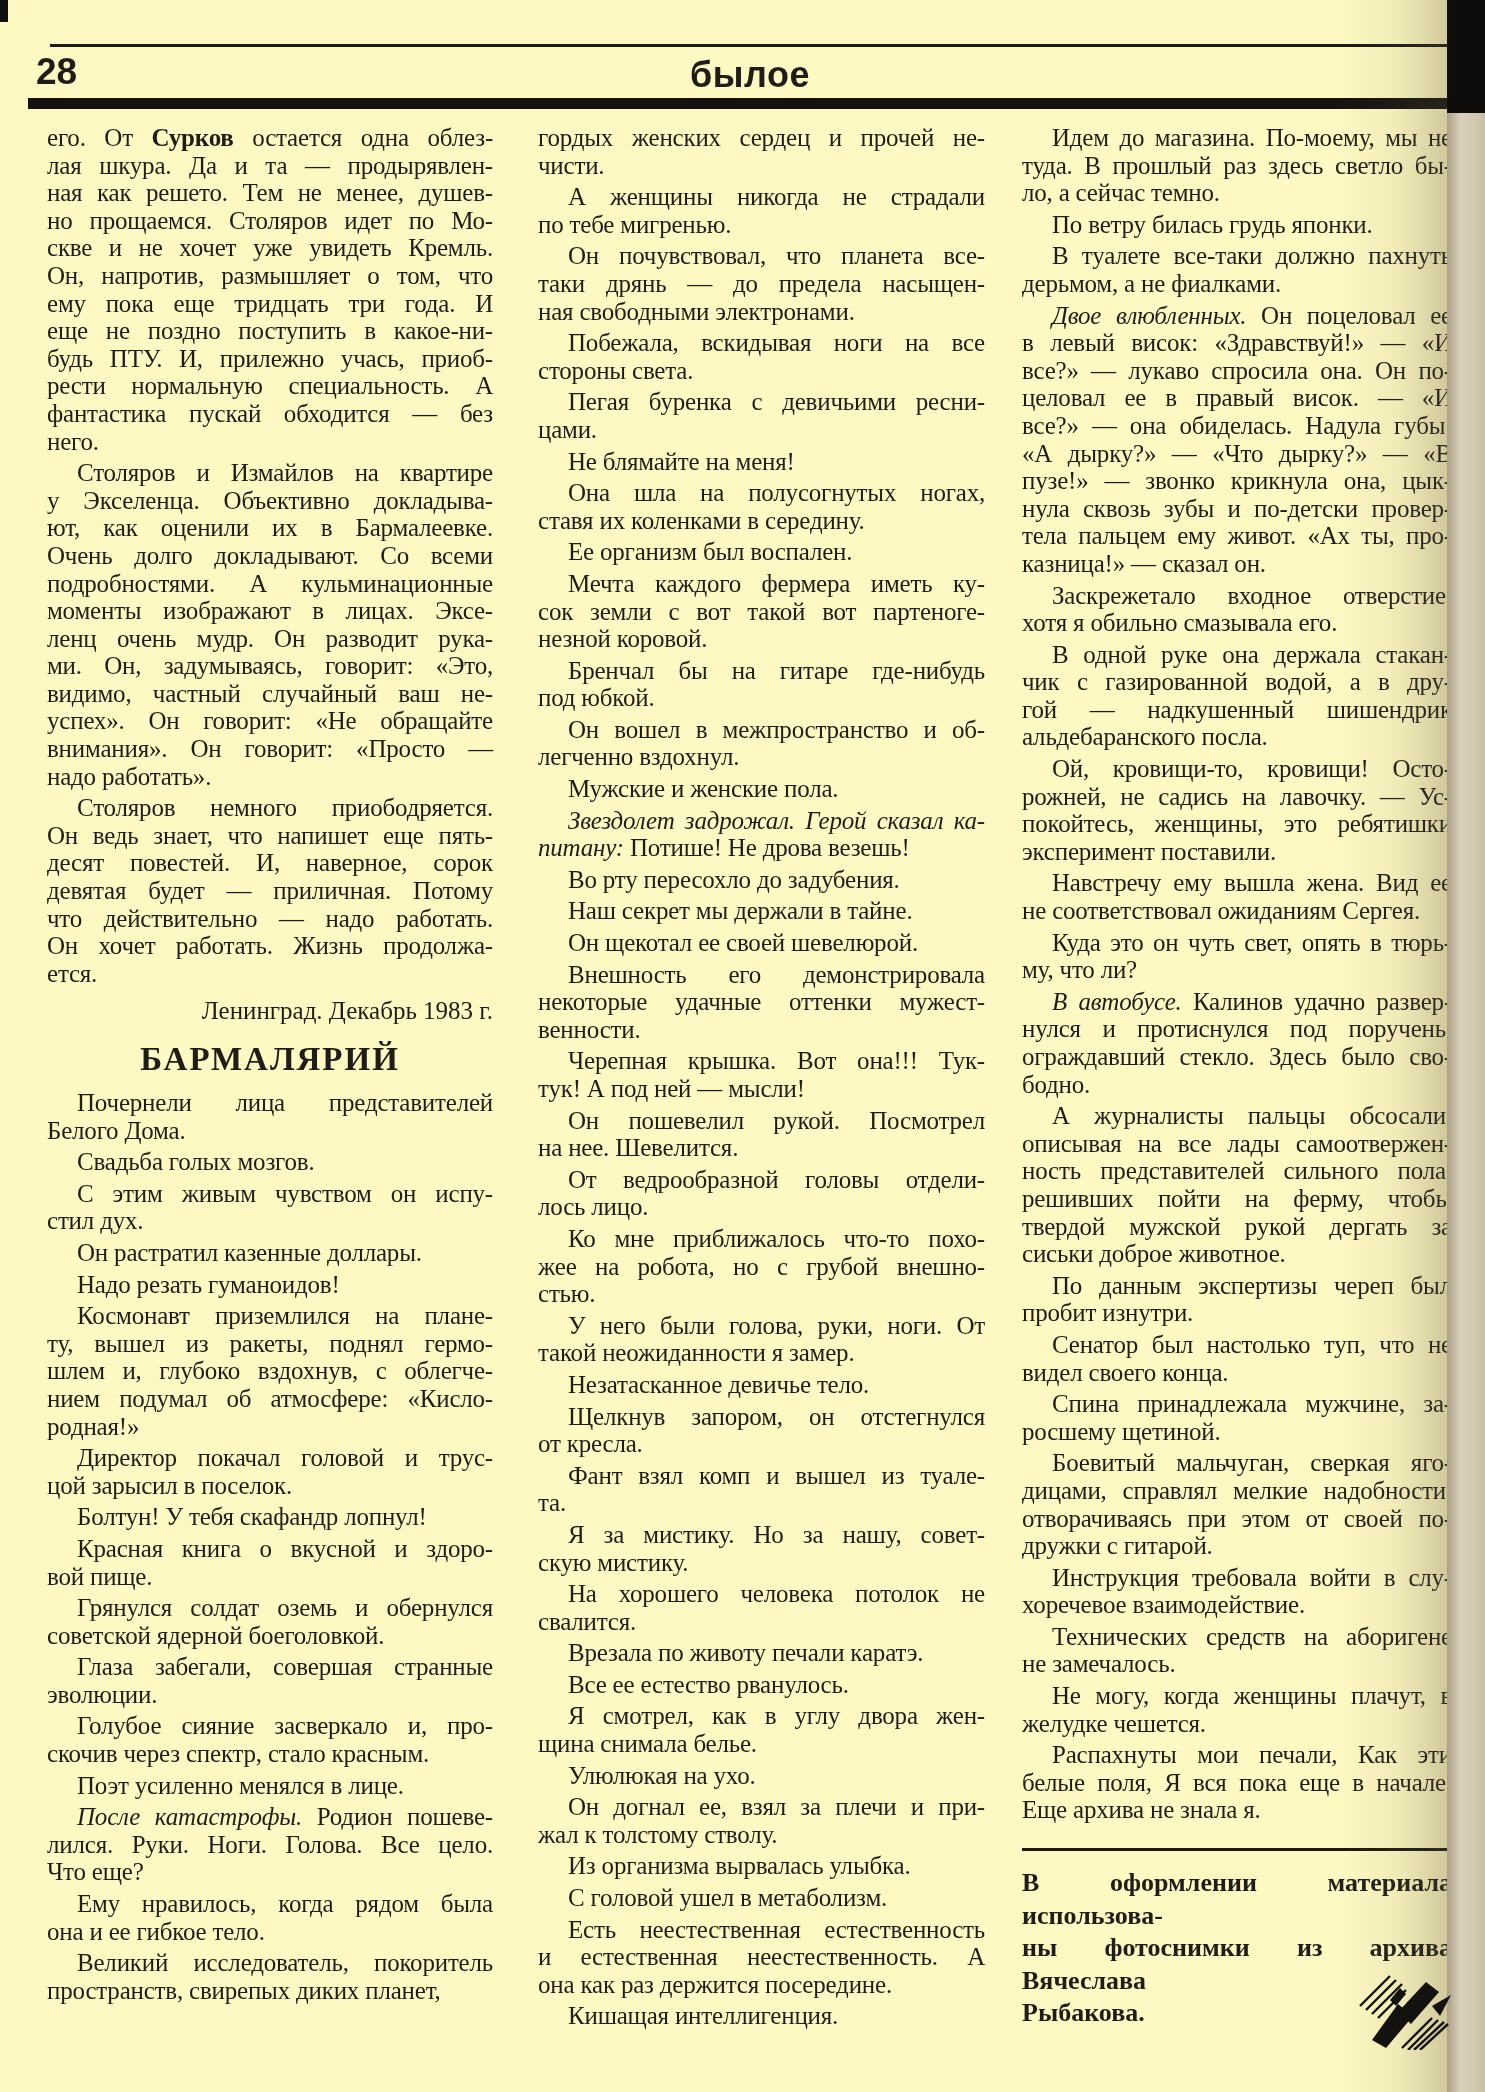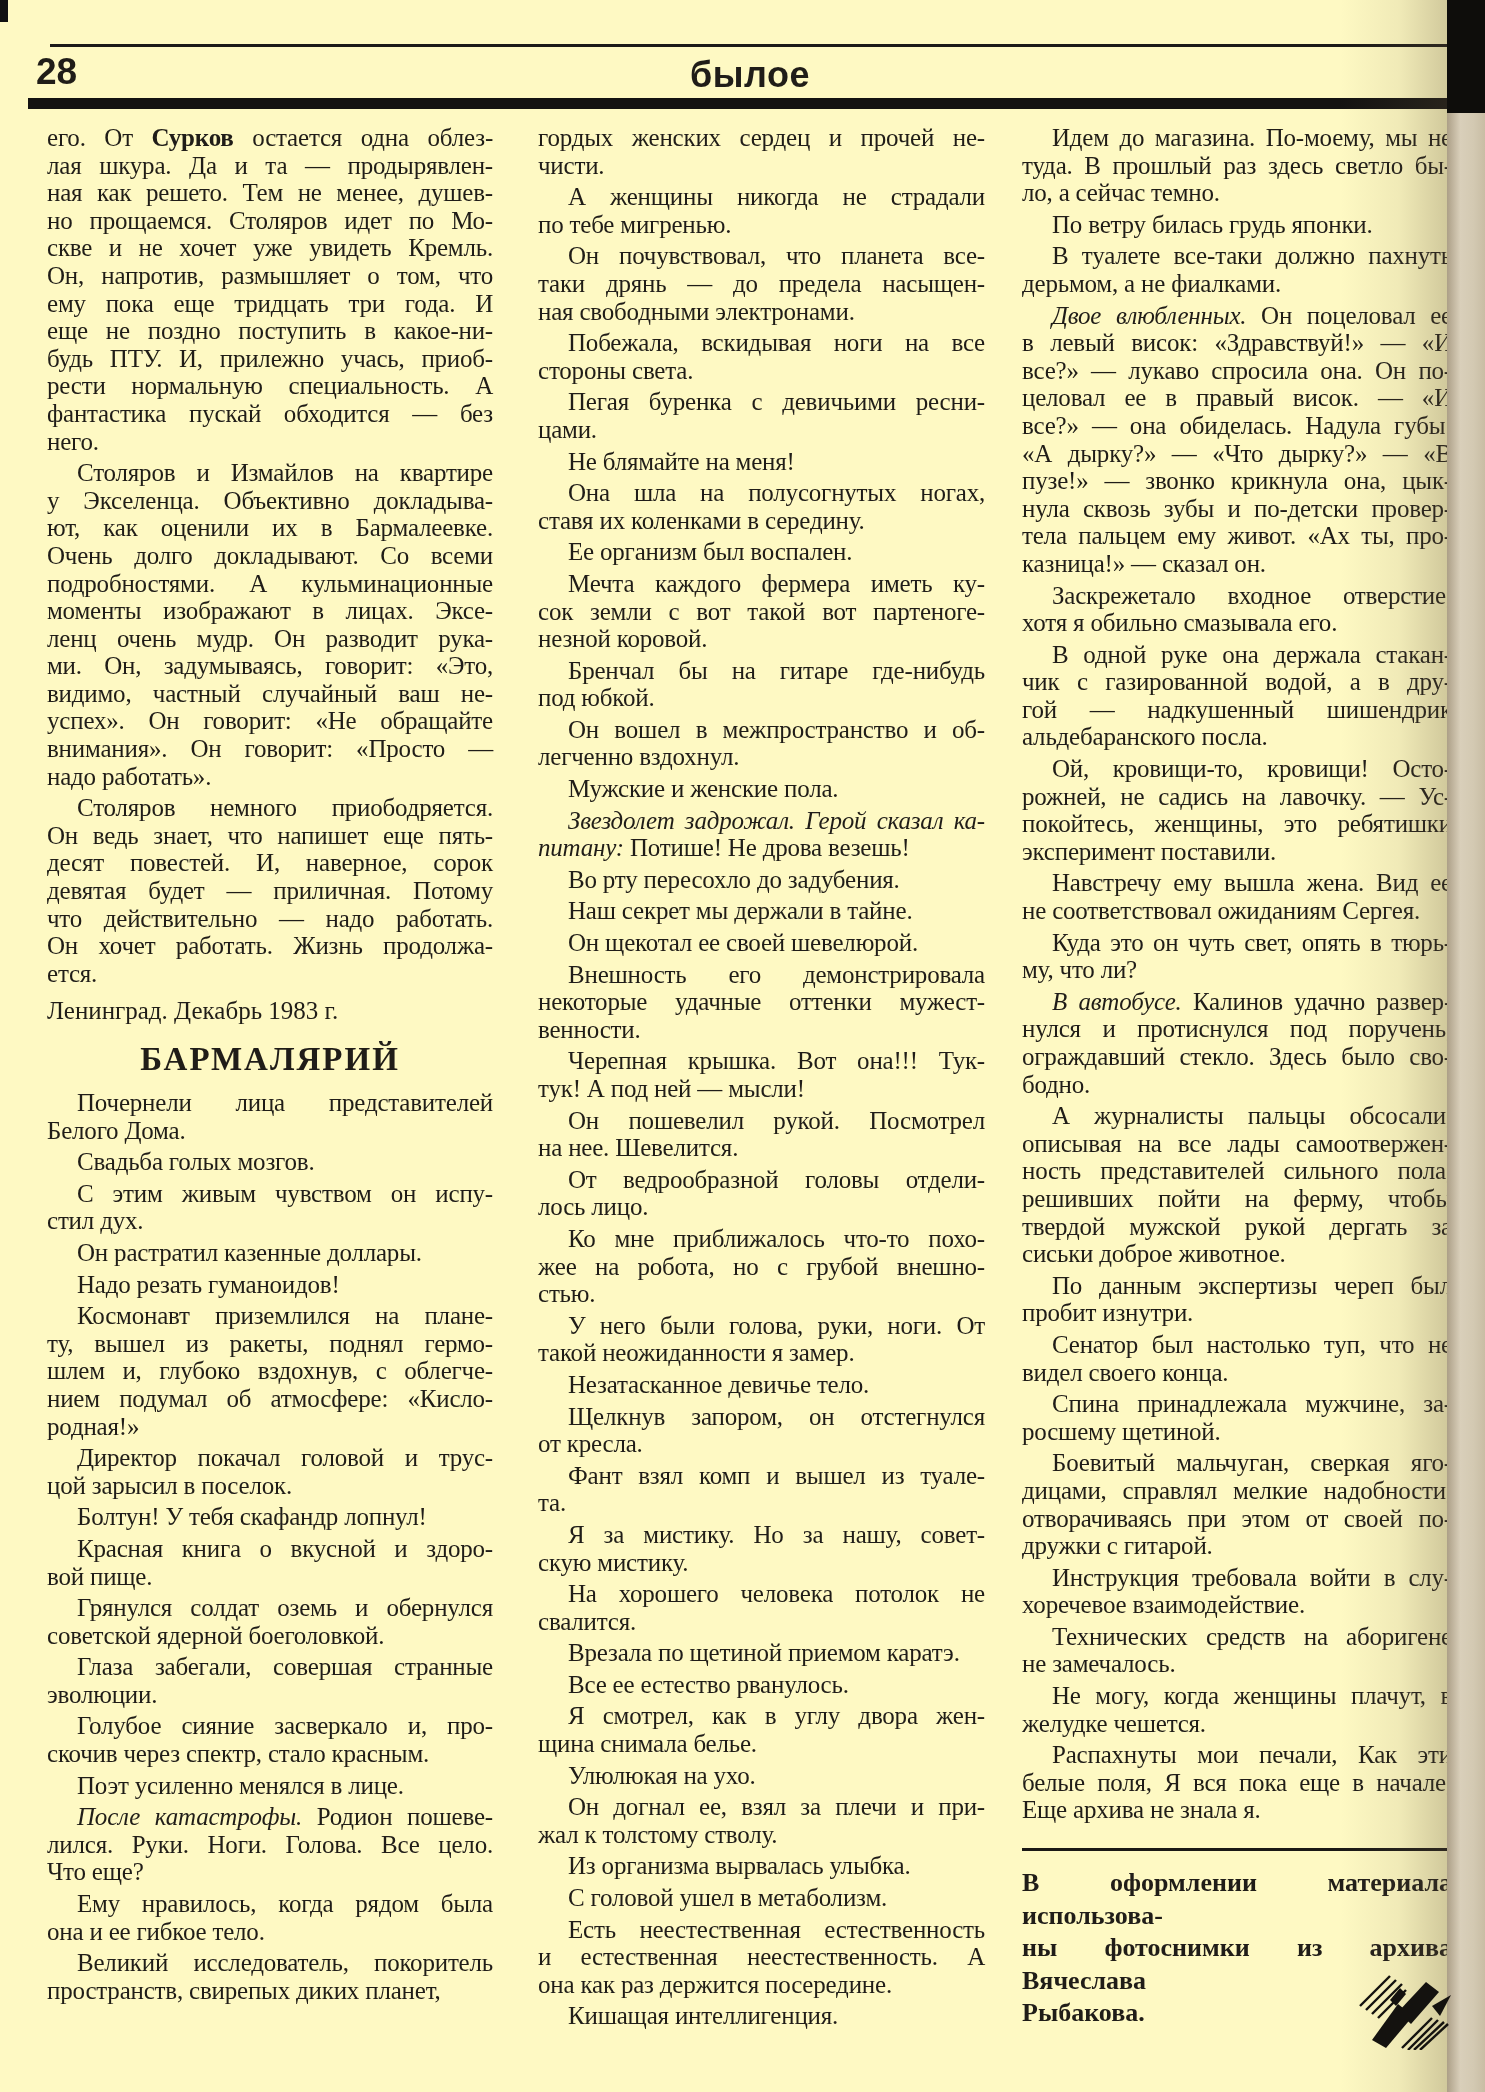--- a/index.html
+++ b/index.html
@@ -36,21 +36,21 @@
   .line.ind{text-indent:30px;}
   .h1{
     text-align:center;font-weight:bold;font-size:27px;line-height:30px;
     margin:12px 0 10px 0;
   }
   .h2{
     text-align:center;font-weight:bold;font-size:33px;line-height:36px;letter-spacing:2px;
     margin:16px 0 12px 0;
   }
   .date{
-    text-align:left;font-size:25px;line-height:27.6px;margin:10px 0 14px 0;
+    text-align:right;font-size:25px;line-height:27.6px;margin:10px 0 14px 0;
   }
   .credit-rule{height:3px;background:#1b1916;margin:24px 0 16px 0;}
   .credit .line{font-weight:bold;font-size:26px;line-height:32.5px;letter-spacing:0;}
   
   .page-curl-shadow{
     position:absolute;left:1340px;top:0;width:107px;height:2092px;pointer-events:none;
     background:linear-gradient(to right,rgba(120,104,78,0) 0%,rgba(120,104,78,0.10) 55%,rgba(92,77,54,0.28) 100%);
   }
   .scan-edge{
     position:absolute;left:1447px;top:0;width:38px;height:2092px;
@@ -274,21 +274,21 @@
       </div>
       <div class="p">
         <div class="line jl ind">Я за мистику. Но за нашу, совет-</div>
         <div class="line">скую мистику.</div>
       </div>
       <div class="p">
         <div class="line jl ind">На хорошего человека потолок не</div>
         <div class="line">свалится.</div>
       </div>
       <div class="p">
-        <div class="line ind">Врезала по щетиной приемом каратэ.</div>
+        <div class="line ind">Врезала по животу печали каратэ.</div>
       </div>
       <div class="p">
         <div class="line ind">Все ее естество рванулось.</div>
       </div>
       <div class="p">
         <div class="line jl ind">Я смотрел, как в углу двора жен-</div>
         <div class="line">щина снимала белье.</div>
       </div>
       <div class="p">
         <div class="line ind">Улюлюкая на ухо.</div>

